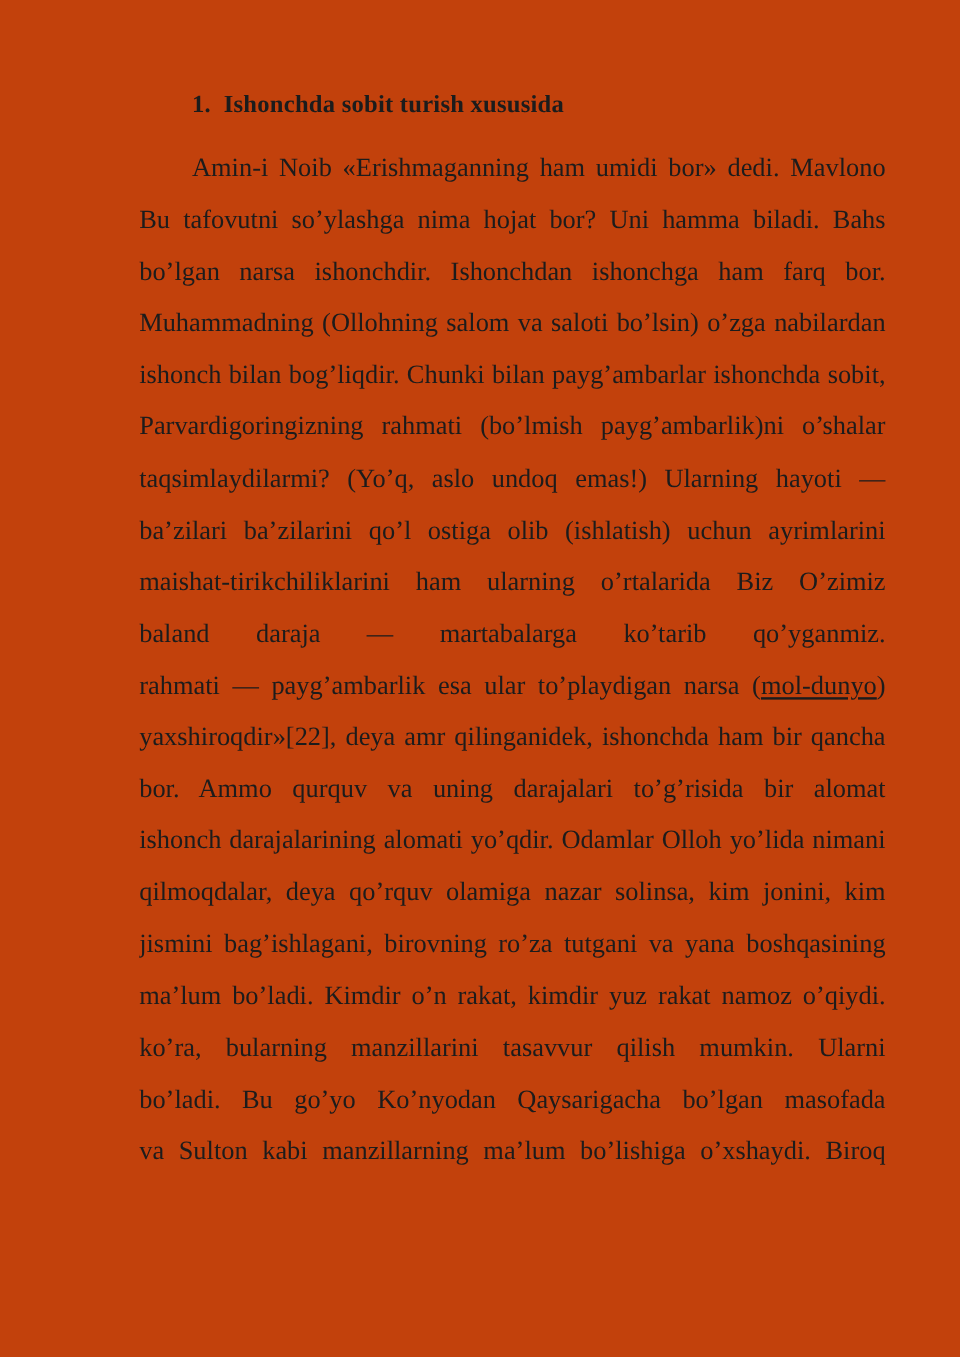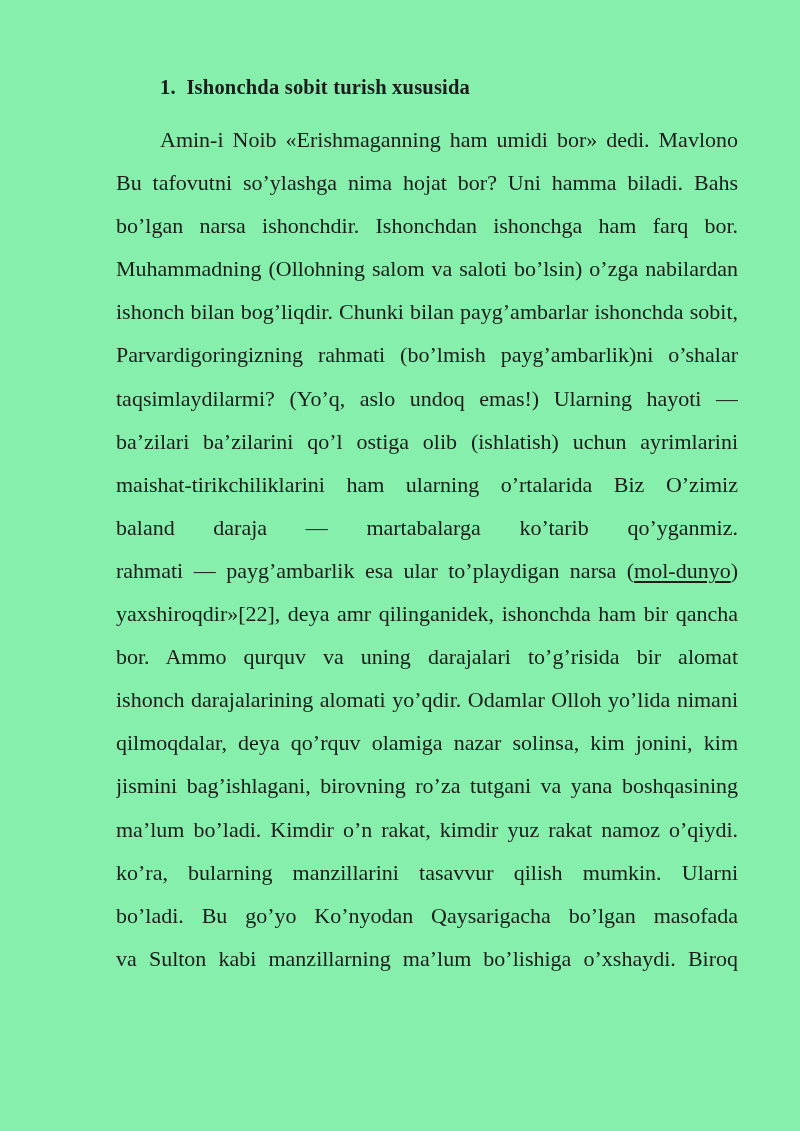--- a/index.html
+++ b/index.html
@@ -47,21 +47,21 @@
     text-indent: 44px;
   }
   .u {
     text-decoration: underline;
     text-underline-offset: 3px;
   }
 </style>
 </head>
 <body>
 
-<div class="page" style="background: #86efac; color: rgb(28, 28, 28); text-decoration: underline;">
+<div class="page" style="background: #c2410c; color: rgb(28, 28, 28); text-decoration: underline;">
   <div class="content">
     <div class="heading">1.  Ishonchda sobit turish xususida</div>
     <div class="paragraph">
         <div class="pline indent">Amin-i Noib «Erishmaganning ham umidi bor» dedi. Mavlono buyurdiki,</div>
         <div class="pline">Bu tafovutni so’ylashga nima hojat bor? Uni hamma biladi. Bahs mavzusi</div>
         <div class="pline">bo’lgan narsa ishonchdir. Ishonchdan ishonchga ham farq bor. Chunonchi,</div>
         <div class="pline">Muhammadning (Ollohning salom va saloti bo’lsin) o’zga nabilardan ustunligi</div>
         <div class="pline">ishonch bilan bog’liqdir. Chunki bilan payg’ambarlar ishonchda sobit,</div>
         <div class="pline">Parvardigoringizning rahmati (bo’lmish payg’ambarlik)ni o’shalar</div>
         <div class="pline">taqsimlaydilarmi? (Yo’q, aslo undoq emas!) Ularning hayoti — dunyodagi</div>

